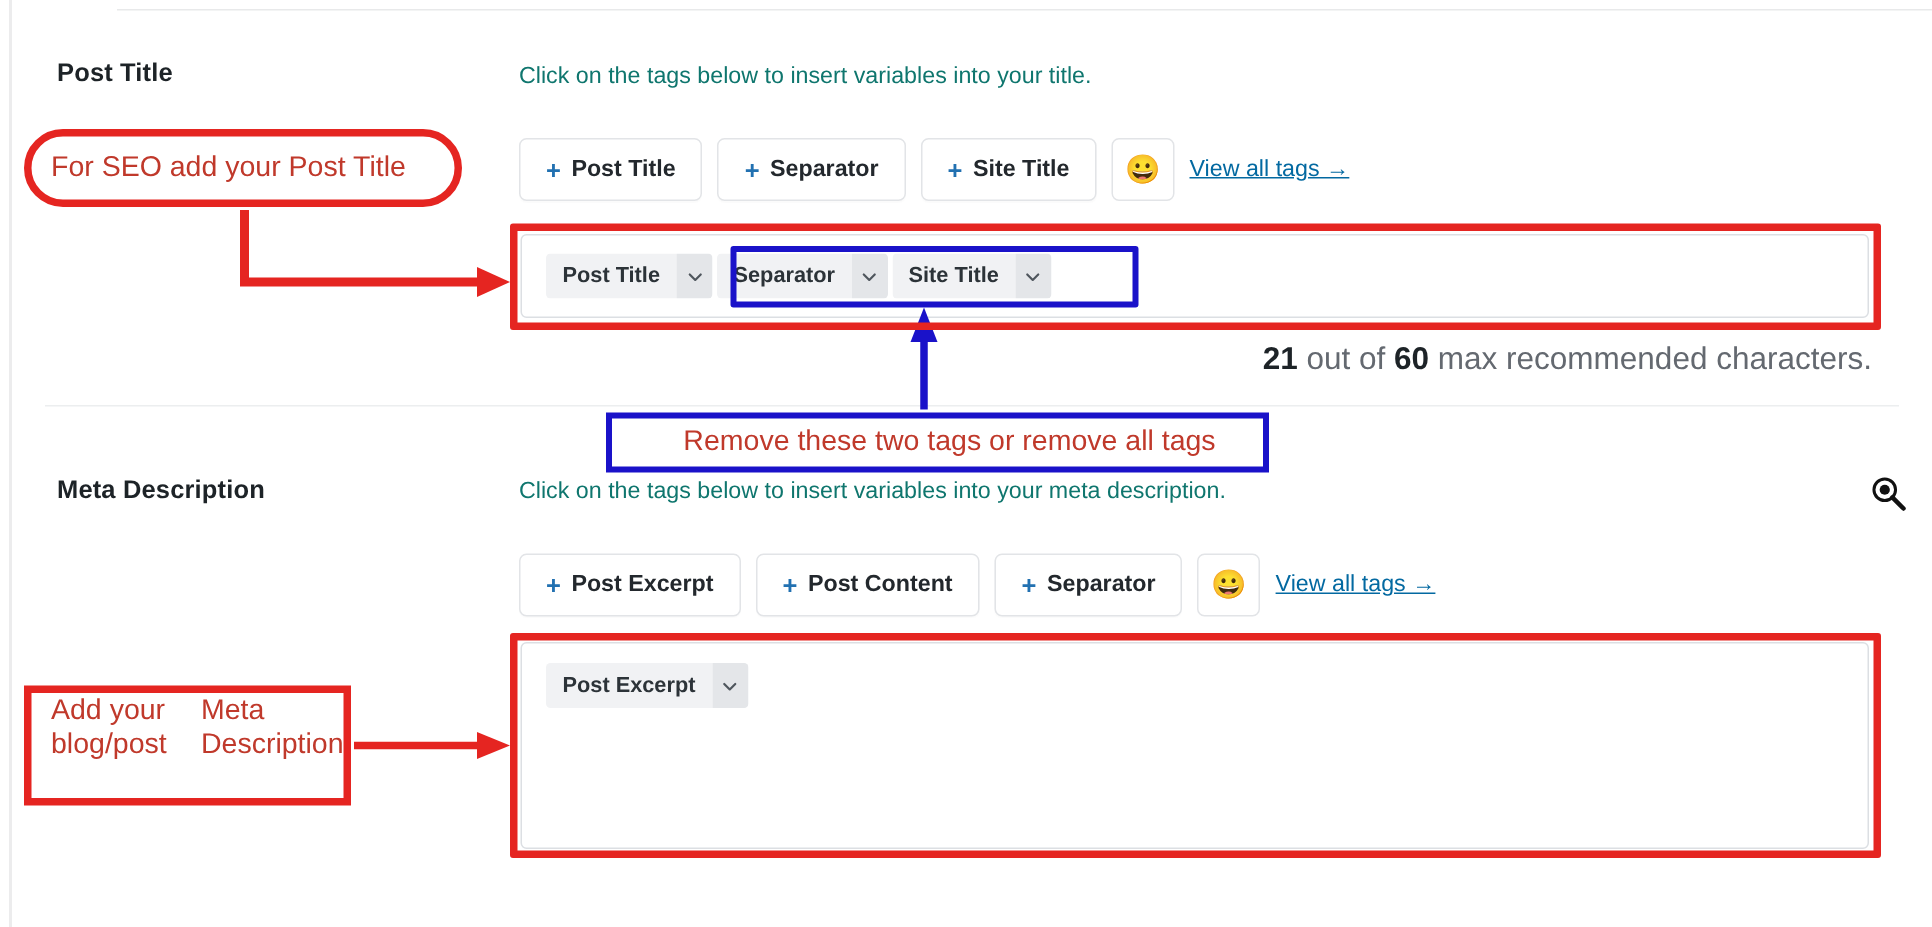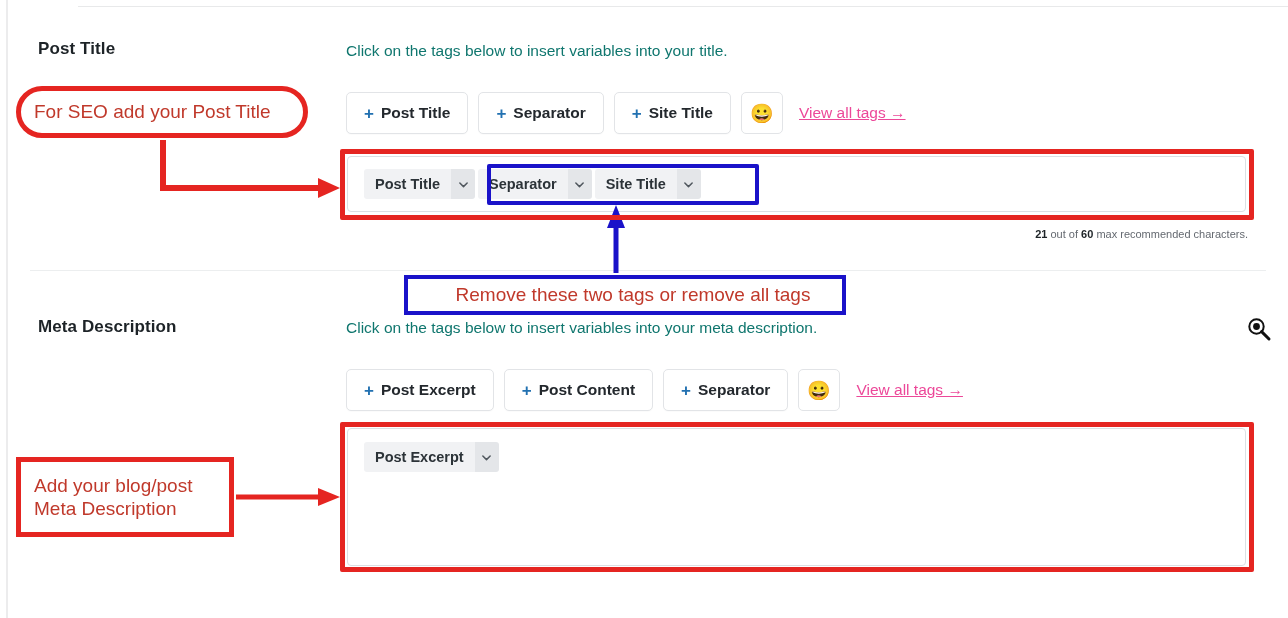--- a/index.html
+++ b/index.html
@@ -72,23 +72,22 @@
     width:42px; height:42px;
     background:#fff;
     border:1px solid #e2e4e7;
     border-radius:5px;
     display:flex; align-items:center; justify-content:center;
     font-size:19px; cursor:pointer;
   }
 
   .view-all {
     font-size:15.5px;
-    color:#ec4899;
+    color:#0369a1;
     text-decoration:underline;
-    margin-left:6px;
     white-space:nowrap;
     cursor:pointer;
   }
 
   
   .field-box {
     position:absolute;
     background:#fff;
     border:1px solid #dcdfe3;
     border-radius:4px;
@@ -120,21 +119,21 @@
     width:24px;
     display:flex; align-items:center; justify-content:center;
     color:#50575e;
   }
   .chip .chip-caret svg { display:block; }
 
   
   .counter {
     position:absolute;
     right:40px;
-    font-size:11px;
+    font-size:21px;
     color:#646970;
     white-space:nowrap;
     margin-left:39px;
   }
   .counter b { color:#1d2327; font-weight:700; }
   #counter-title { top:228px; }
   #counter-meta  { top:577px; }
 
   
   #overlay { position:absolute; inset:0; pointer-events:none; }
@@ -151,21 +150,21 @@
   .anno-blue  { border:4px solid #1a12c9;padding-left:16px; }
 
   #anno-seo {
     left:16px; top:86px; width:292px; height:52px;
     padding-left:13px;
     border-radius:26px;
   }
   #anno-meta {
     left:16px; top:457px; width:218px; height:80px;
     padding-left:13px;
-    flex-direction:column; justify-content:center; align-items:flex-start;
+    flex-direction:row; justify-content:center; align-items:flex-start;
   }
   #anno-remove {
     left:404px; top:275px; width:442px; height:40px;
     justify-content:center;
     font-size:19px;
   }
 
   .hl-box { position:absolute; border:5px solid #e52521; border-radius:2px; }
   #hl-title-field { left:340px; top:149px; width:914px; height:71px; }
   #hl-meta-field  { left:340px; top:422px; width:914px; height:150px; }

